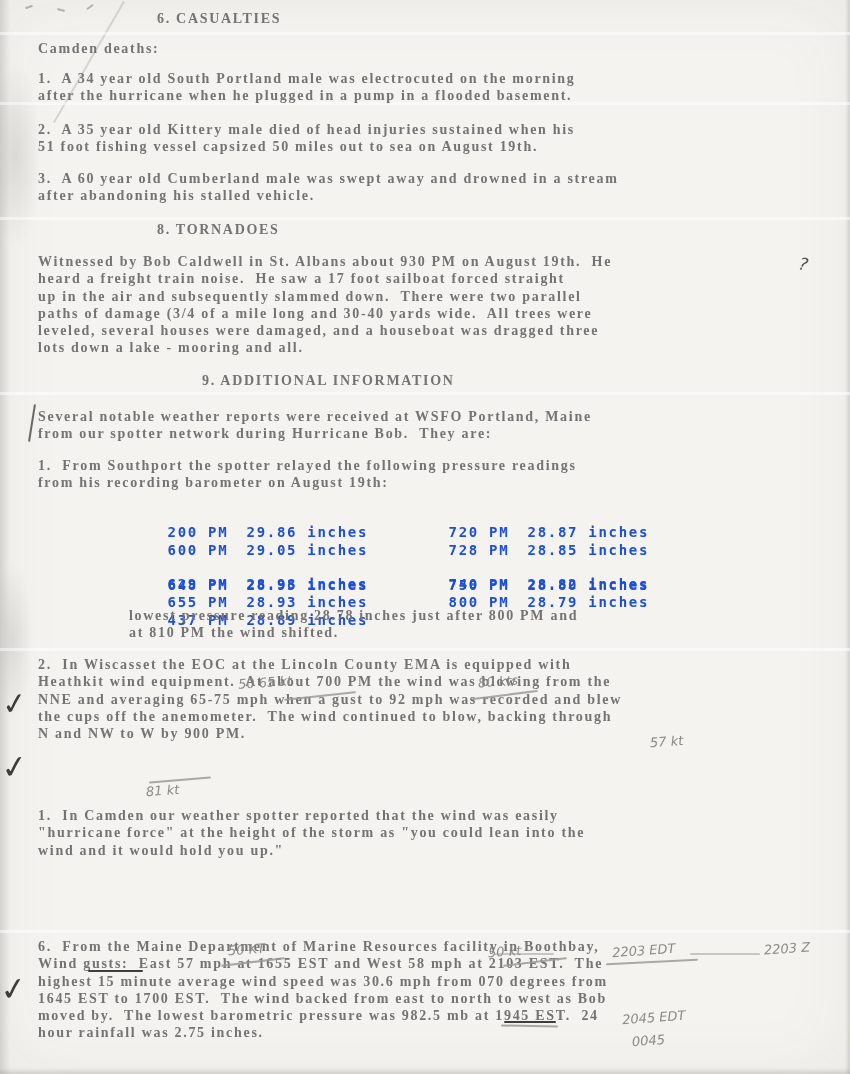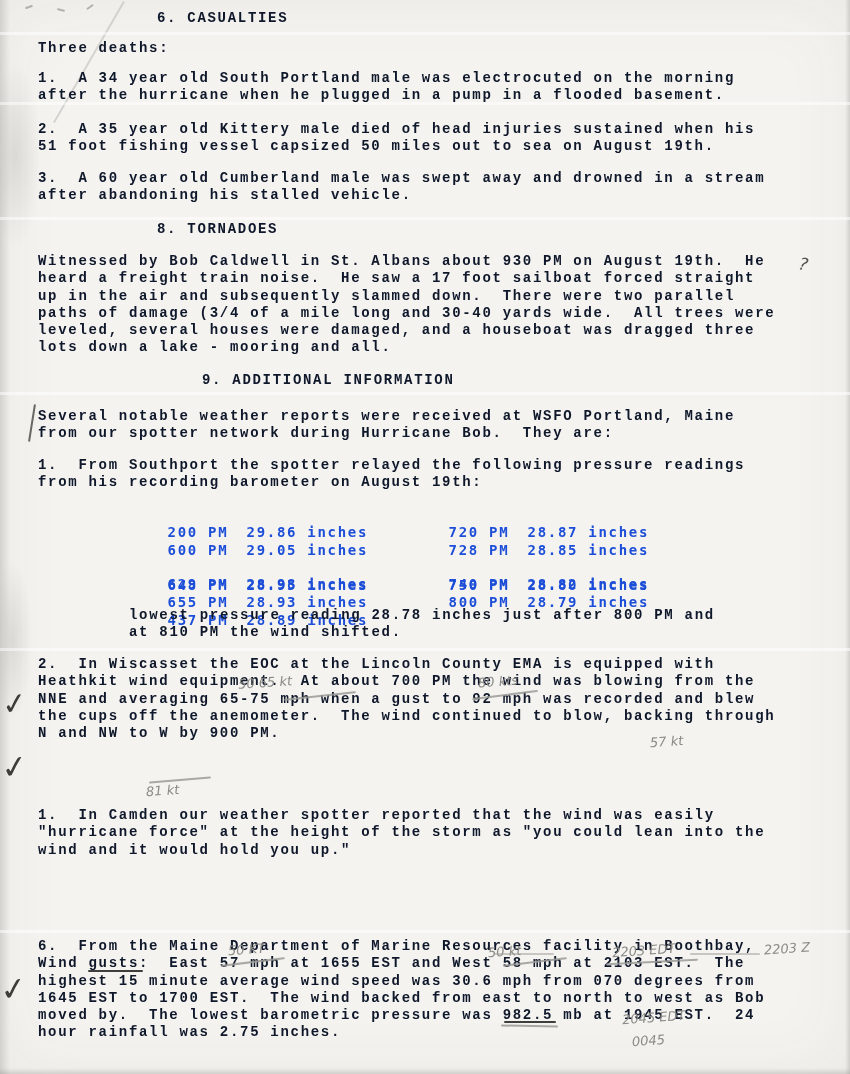--- a/index.html
+++ b/index.html
@@ -7,26 +7,26 @@
     position:relative;
     width:850px;height:1074px;
     background:#f4f3f0;
     overflow:hidden;
     font-family:"DejaVu Sans Mono", monospace;
     box-shadow: inset 0 0 70px rgba(60,60,55,0.06);
   }
   
   .t{
     position:absolute;
-    font-family:Liberation Mono, monospace;
+    font-family:Liberation Serif, serif;
     font-weight:700;
     font-size:14px;
     letter-spacing:1.7px;
     line-height:17.3px;
-    color:#0f172a;
+    color:#737373;
     white-space:pre;
   }
   .hd{ }
   
   .prow{position:absolute;left:129px;white-space:pre;}
   .prow span{display:inline-block;font-family:"DejaVu Sans Mono",monospace;font-weight:700;font-size:14px;letter-spacing:1.7px;color:#1d4ed8;}
   .pt{width:79px;}
   .pv{width:202px;}
   
   .pencil{
@@ -74,21 +74,21 @@
   <div class="band" style="top:102px;"></div>
   <div class="band" style="top:217px;"></div>
   <div class="band" style="top:392px;"></div>
   <div class="band" style="top:648px;"></div>
   <div class="band" style="top:930px;"></div>
   <div class="tick" style="left:25px;top:6px;transform:rotate(-20deg);"></div>
   <div class="tick" style="left:57px;top:9px;transform:rotate(15deg);"></div>
   <div class="tick" style="left:86px;top:6px;transform:rotate(-35deg);"></div>
 
   <div class="t hd" style="left:157px;top:10px;">6. CASUALTIES</div>
-  <div class="t" style="left:38px;top:40px;">Three deaths:</div>
+  <div class="t" style="left:38px;top:40px;">Camden deaths:</div>
   <div class="t" style="left:38px;top:70px;">1.  A 34 year old South Portland male was electrocuted on the morning
 after the hurricane when he plugged in a pump in a flooded basement.</div>
   <div class="t" style="left:38px;top:121px;">2.  A 35 year old Kittery male died of head injuries sustained when his
 51 foot fishing vessel capsized 50 miles out to sea on August 19th.</div>
   <div class="t" style="left:38px;top:170px;">3.  A 60 year old Cumberland male was swept away and drowned in a stream
 after abandoning his stalled vehicle.</div>
 
   <div class="t hd" style="left:157px;top:221px;">8. TORNADOES</div>
   <div class="t" style="left:38px;top:253px;">Witnessed by Bob Caldwell in St. Albans about 930 PM on August 19th.  He
 heard a freight train noise.  He saw a 17 foot sailboat forced straight

